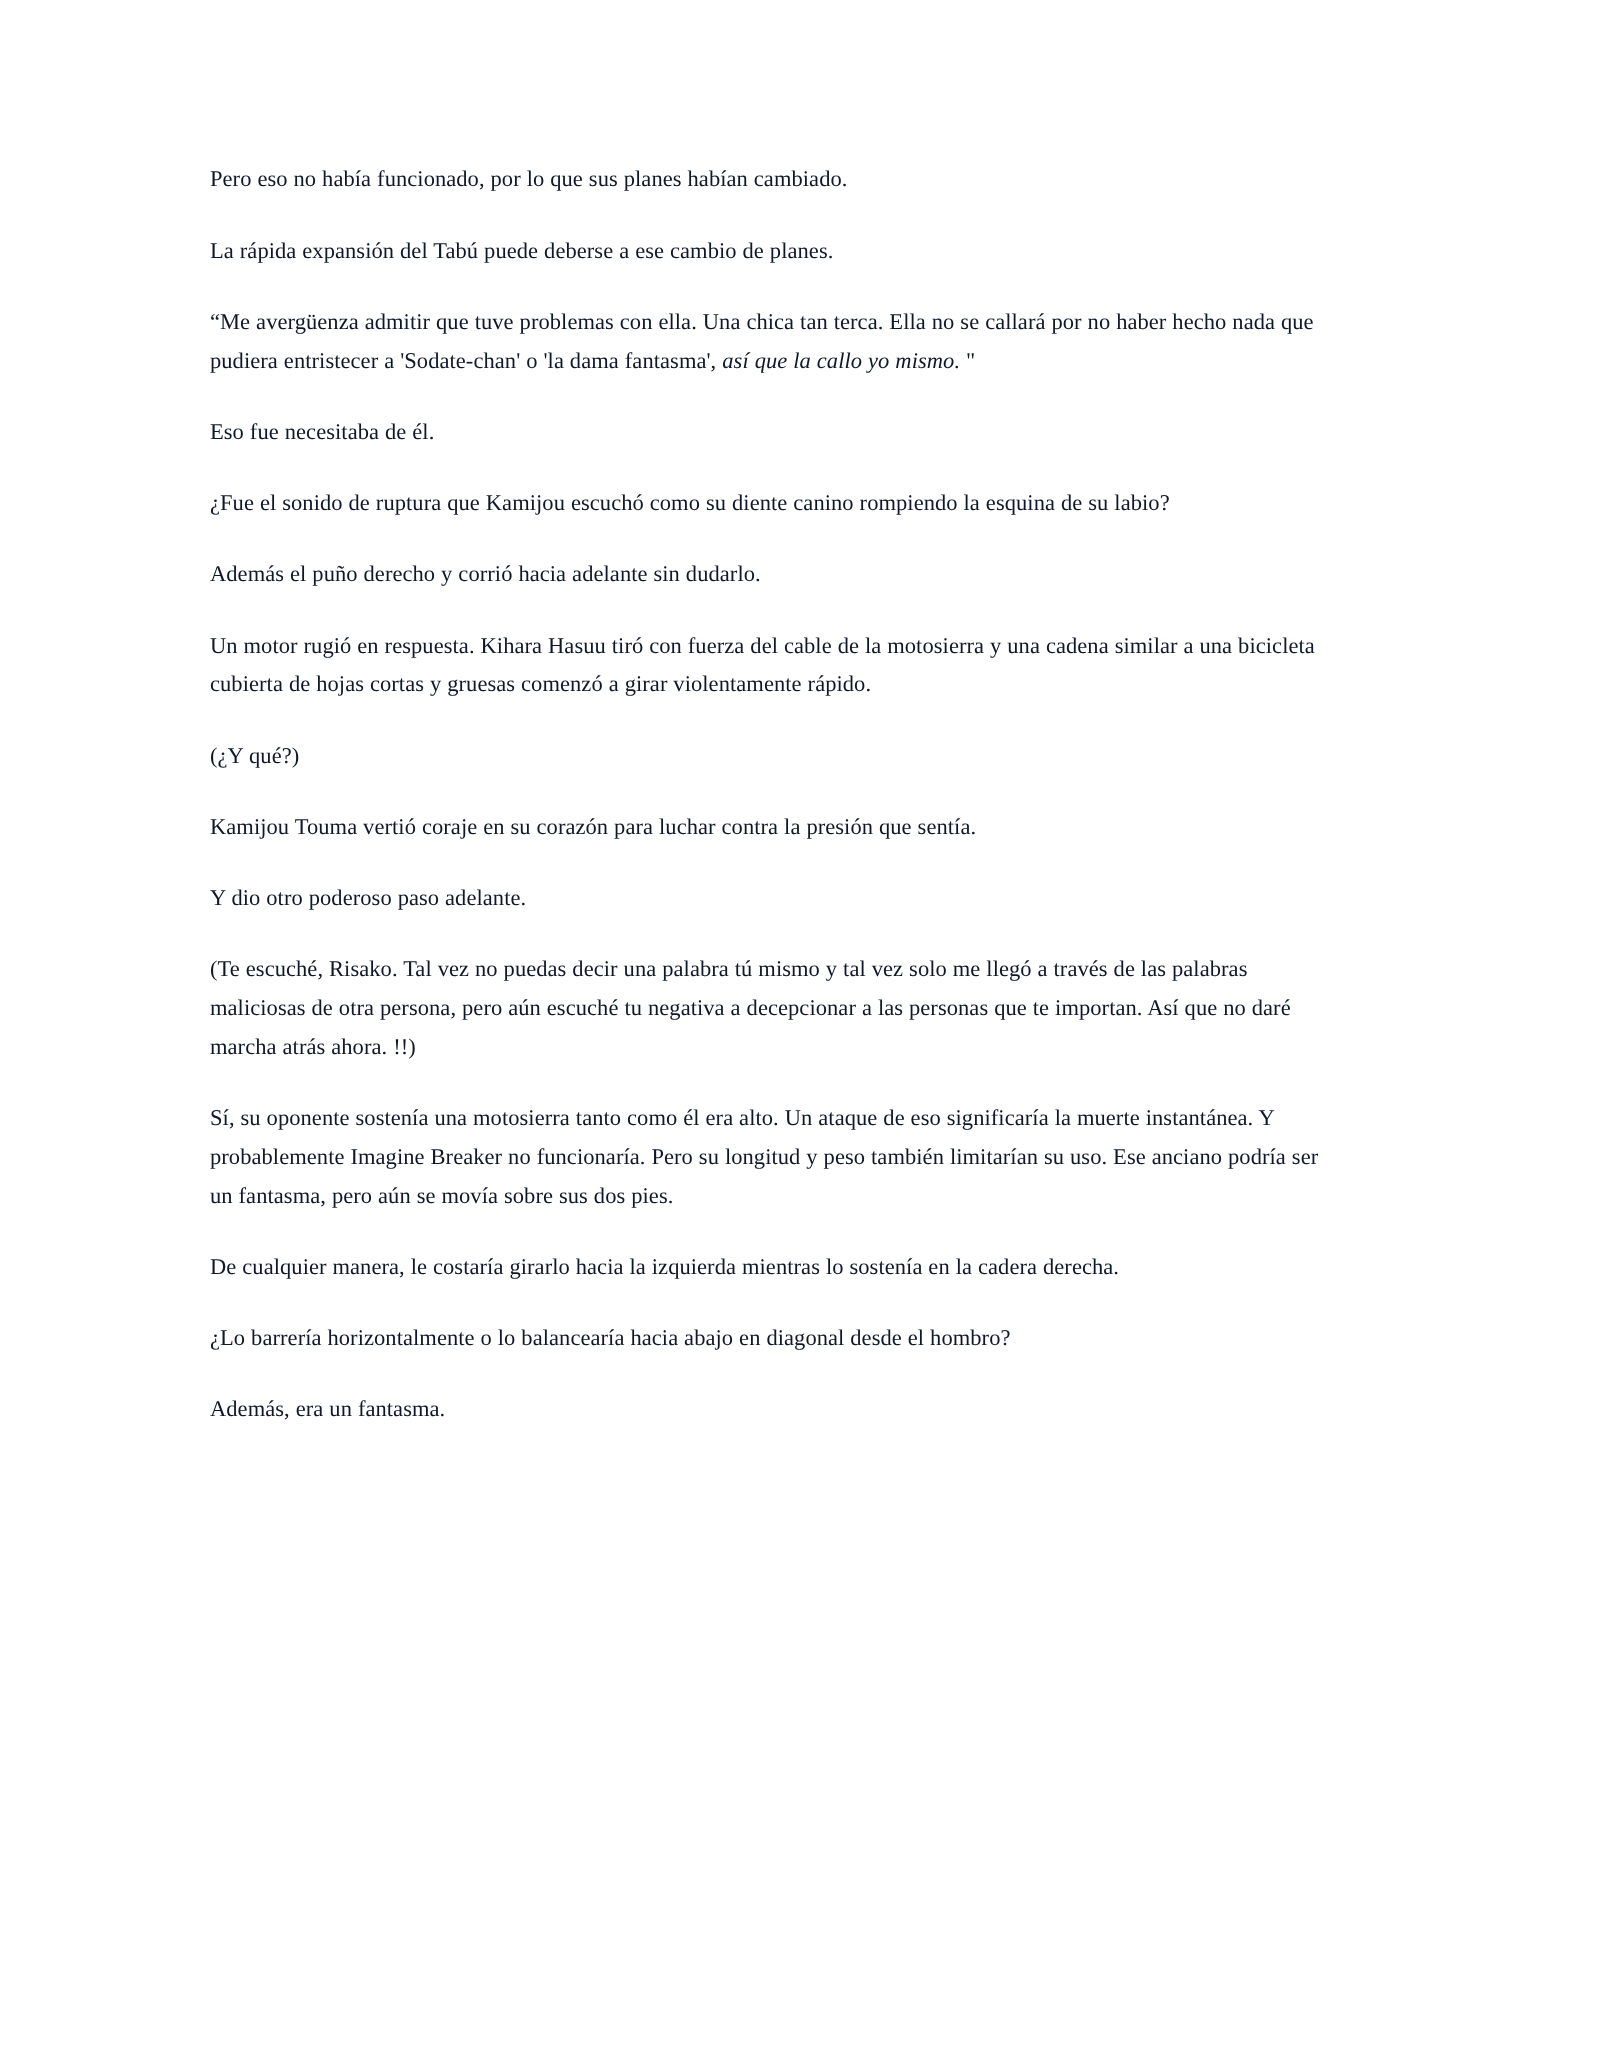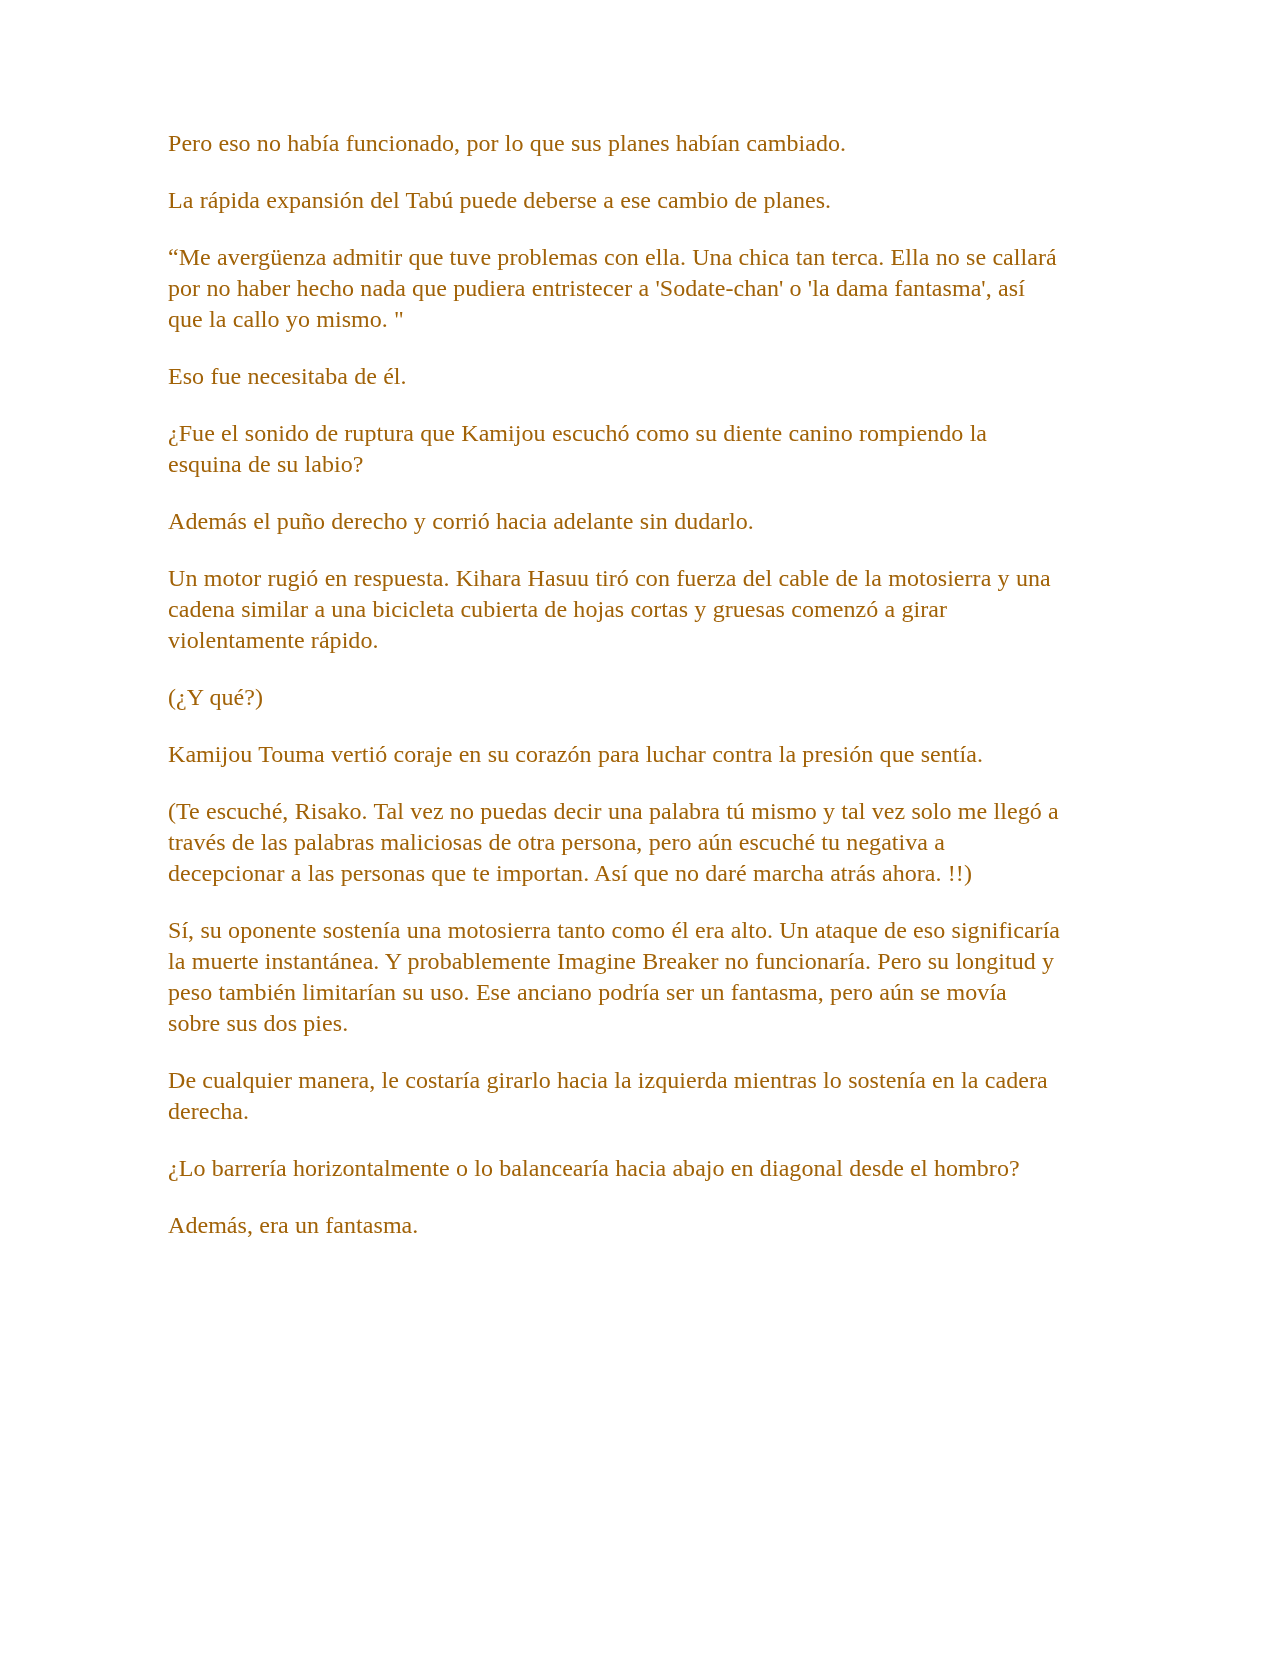--- a/index.html
+++ b/index.html
@@ -18,49 +18,51 @@
     box-sizing: border-box;
   }
   .text-column {
     position: absolute;
     left: 168px;
     top: 128px;
     width: 895px;
   }
   .para {
     font-family: "Liberation Serif", "DejaVu Serif", serif;
-    font-size: 24px;
+    font-size: 18px;
     line-height: 31px;
-    color: #a16207;
+    color: #0f172a;
     margin: 0 0 26px 0;
     text-align: left;
     letter-spacing: 0.05px;
     word-spacing: 0.2px;
     -webkit-font-smoothing: antialiased;
   }
   .para:last-child {
     margin-bottom: 12px;
   }
   .para em,
   .italic {
+    font-style: italic;
   }
 </style>
 </head>
 <body style="background: rgb(255, 255, 255);">
 
 <div class="page" style="background: rgb(255, 255, 255);">
   <div class="text-column">
       <p class="para"><span>Pero eso no había funcionado, por lo que sus planes habían cambiado.</span></p>
       <p class="para"><span>La rápida expansión del Tabú puede deberse a ese cambio de planes.</span></p>
       <p class="para"><span>“Me avergüenza admitir que tuve problemas con ella. Una chica tan terca. Ella no se callará por no haber hecho nada que pudiera entristecer a 'Sodate-chan' o 'la dama fantasma', </span><span class="italic">así que la callo yo mismo.</span><span> "</span></p>
       <p class="para"><span>Eso fue necesitaba de él.</span></p>
       <p class="para"><span>¿Fue el sonido de ruptura que Kamijou escuchó como su diente canino rompiendo la esquina de su labio?</span></p>
       <p class="para"><span>Además el puño derecho y corrió hacia adelante sin dudarlo.</span></p>
       <p class="para"><span>Un motor rugió en respuesta. Kihara Hasuu tiró con fuerza del cable de la motosierra y una cadena similar a una bicicleta cubierta de hojas cortas y gruesas comenzó a girar violentamente rápido.</span></p>
       <p class="para"><span>(¿Y qué?)</span></p>
       <p class="para"><span>Kamijou Touma vertió coraje en su corazón para luchar contra la presión que sentía.</span></p>
+      <p class="para"><span>Y dio otro poderoso paso adelante.</span></p>
       <p class="para"><span>(Te escuché, Risako. Tal vez no puedas decir una palabra tú mismo y tal vez solo me llegó a través de las palabras maliciosas de otra persona, pero aún escuché tu negativa a decepcionar a las personas que te importan. Así que no daré marcha atrás ahora. !!)</span></p>
       <p class="para"><span>Sí, su oponente sostenía una motosierra tanto como él era alto. Un ataque de eso significaría la muerte instantánea. Y probablemente Imagine Breaker no funcionaría. Pero su longitud y peso también limitarían su uso. Ese anciano podría ser un fantasma, pero aún se movía sobre sus dos pies.</span></p>
       <p class="para"><span>De cualquier manera, le costaría girarlo hacia la izquierda mientras lo sostenía en la cadera derecha.</span></p>
       <p class="para"><span>¿Lo barrería horizontalmente o lo balancearía hacia abajo en diagonal desde el hombro?</span></p>
       <p class="para"><span>Además, era un fantasma.</span></p>
     </div>
 </div>
 
 </body></html>

